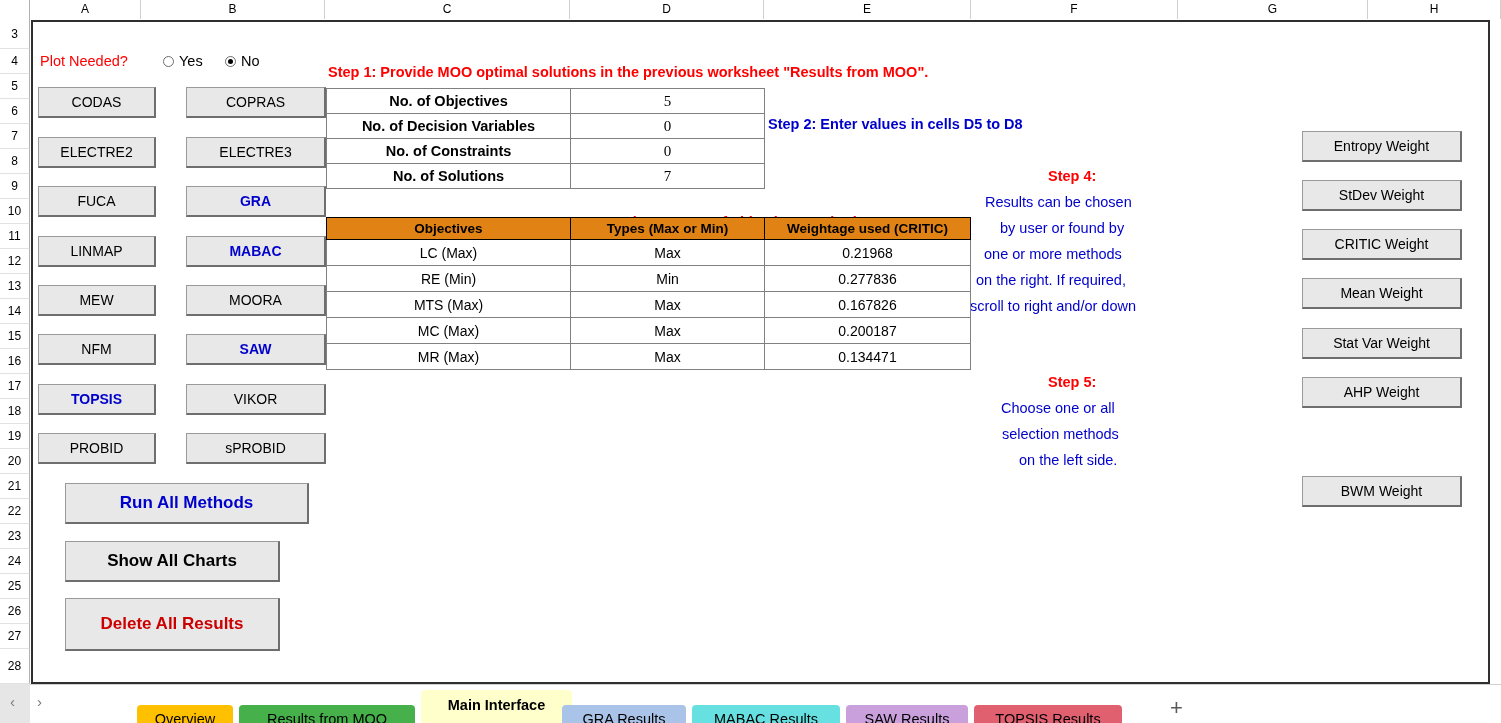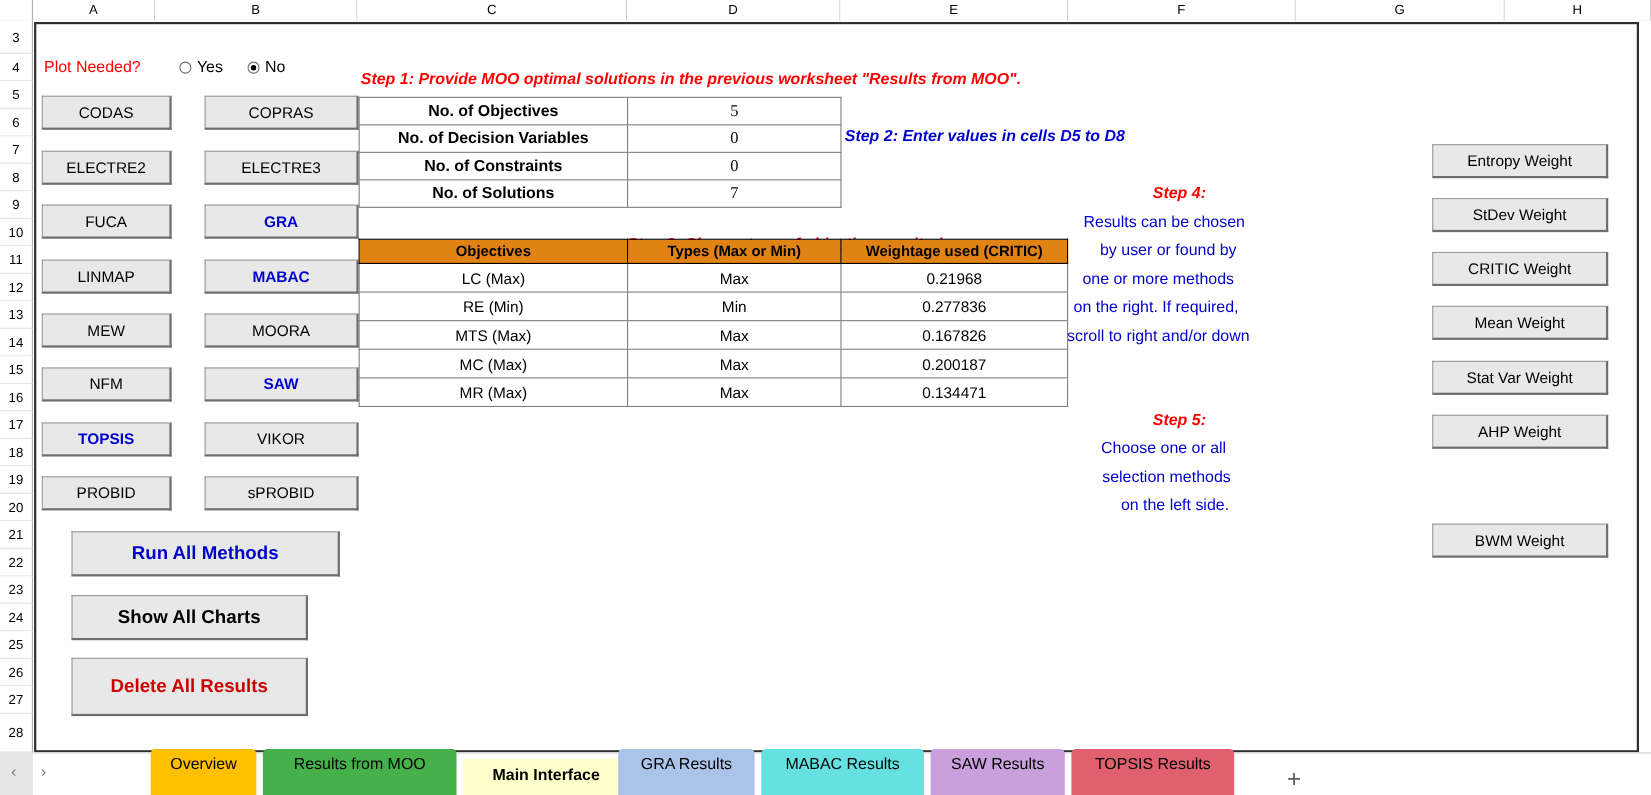--- a/index.html
+++ b/index.html
@@ -104,21 +104,21 @@
 
   
   .txt {
     position: absolute;
     font-size: 14.5px;
     font-family: "Liberation Sans", sans-serif;
     white-space: nowrap;
   }
   .red { color: #ff0000; }
   .blue { color: #0000cc; }
-  .bold { font-weight: bold; font-style: italic; }
+  .bold { font-weight: bold; }
 
   
   .plot-label {
     position: absolute;
     left: 40px; top: 53px;
     font-size: 14.5px;
     color: #ff0000;
   }
   .radio-wrap {
     position: absolute;
@@ -216,21 +216,21 @@
     position: absolute;
     left: 10px; top: 8px;
     display: flex;
     gap: 22px;
     color: #7a7a7a;
     font-size: 15px;
   }
   .tab {
     position: absolute;
     bottom: 0;
-    height: 42px;
+    height: 18px;
     line-height: 29px;
     padding: 0 12px;
     font-size: 14.5px;
     text-align: center;
     border-radius: 4px 4px 0 0;
     cursor: pointer;
     box-sizing: border-box;
     white-space: nowrap;
   }
   .tab.active {

